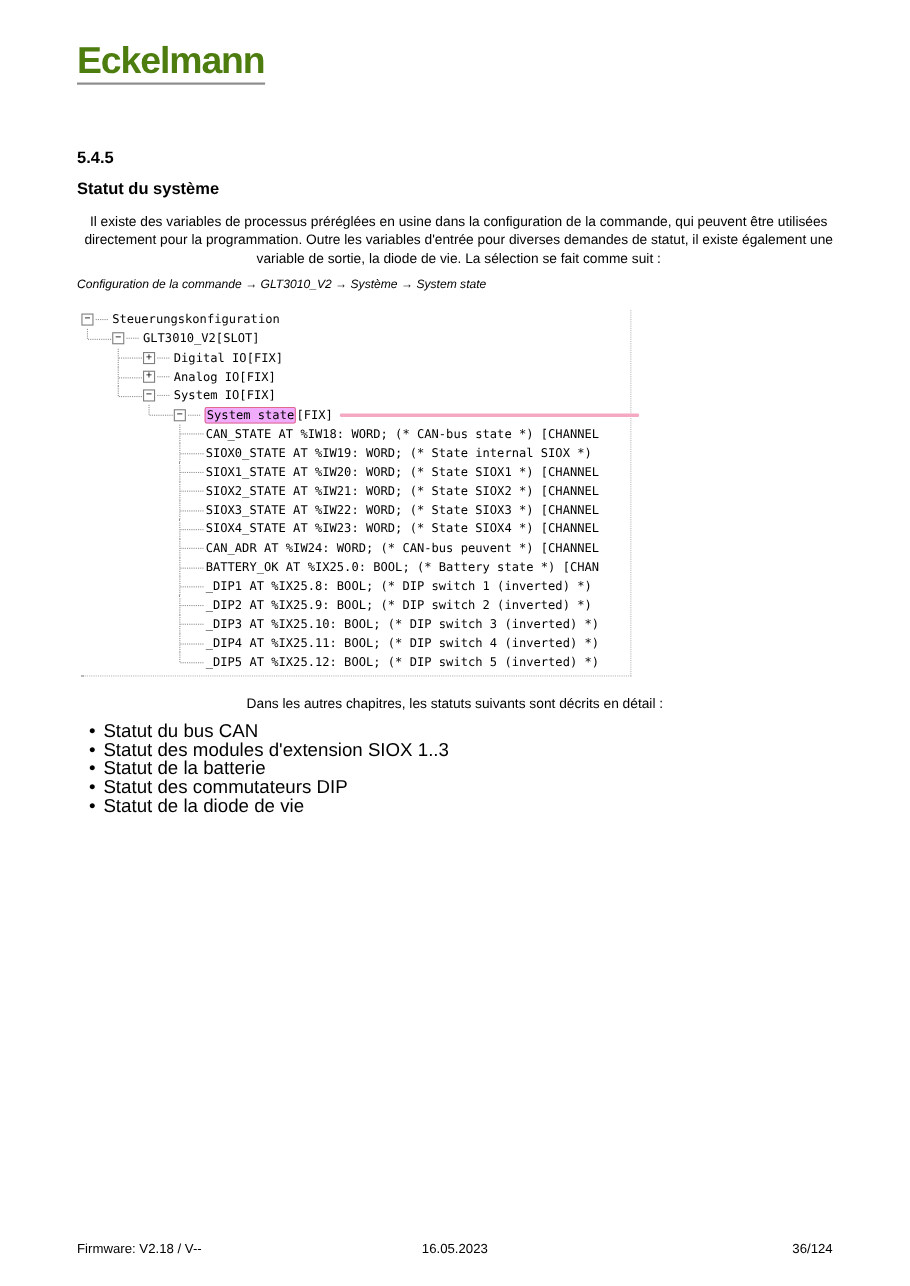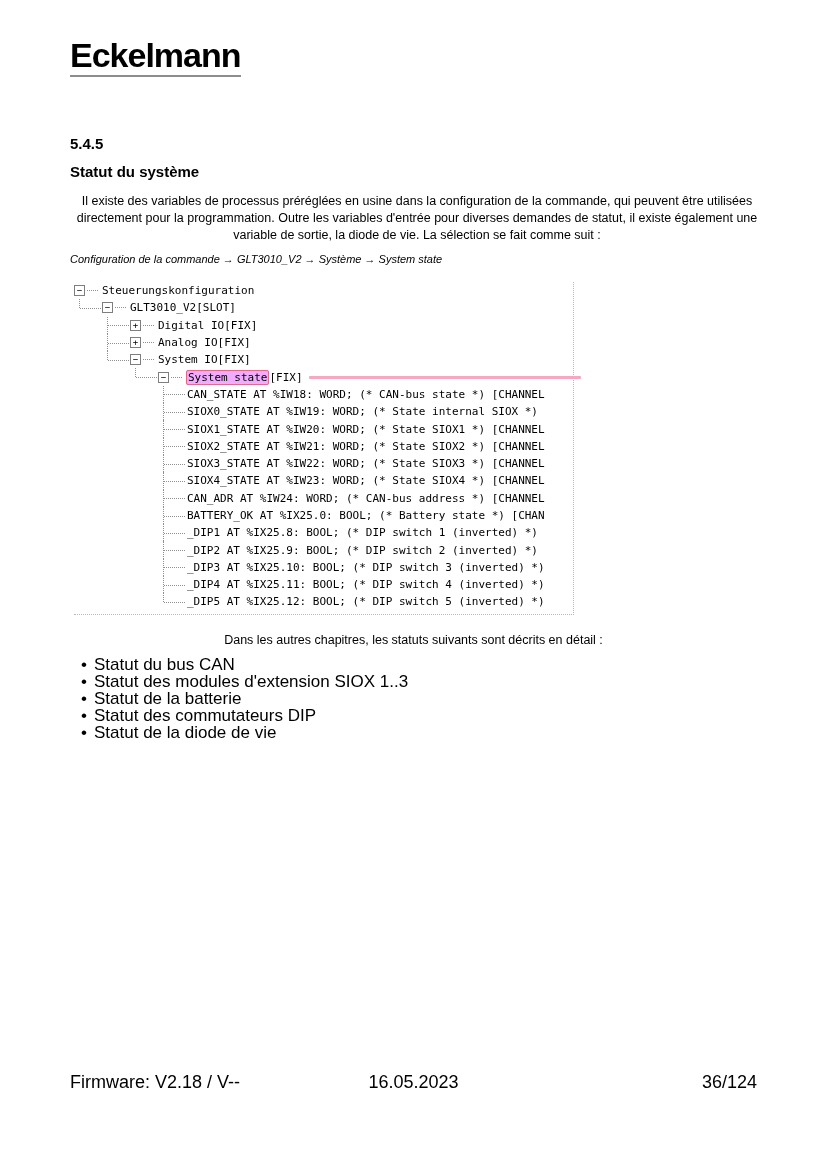--- a/index.html
+++ b/index.html
@@ -6,21 +6,21 @@
   * { margin:0; padding:0; box-sizing:border-box; }
   html,body { background:#ffffff; }
   body {
     width:827px; height:1169px; position:relative; overflow:hidden;
     font-family:"Liberation Sans", sans-serif; color:#000;
   }
   .content { padding:0 70px; }
 
   .logo {
     display:inline-block; margin:38px 0 0 70px;
-    font-size:34px; font-weight:bold; color:#000000; letter-spacing:-1px;
+    font-size:34px; font-weight:bold; color:#4d7c0f; letter-spacing:-1px;
     line-height:1.0; padding-bottom:3px; border-bottom:2px solid #8d8d8d;
   }
 
   .heading { margin-top:58px; font-size:15px; font-weight:bold; display:flex; gap:11px;flex-direction:column; }
   .para { margin-top:13px; font-size:12.5px; line-height:17px; width:694px;text-align:center; }
   .path { margin-top:9px; font-size:11px; font-style:italic; }
 
   .tree-wrap {
     margin-top:17px; margin-left:4px; width:500px;
     border-right:1px dotted #b8b8b8; border-bottom:1px dotted #b8b8b8;
@@ -41,22 +41,22 @@
   .tree-label { white-space:pre; margin-left:1px; }
   .hl { background:#f0abfc; border:1px solid #e06a8e; border-radius:2px; padding:0 1px; }
   .tail { flex:none; width:272px; height:3px; background:#f5a8c2; margin-left:6px; border-radius:1px; }
 
   .lead2 { margin-top:17px; width:auto; }
   .bullets { margin-top:7px; list-style:none; padding-left:11px; }
   .bullets li { font-size:17px; line-height:17px; }
   .bullets li::before { content:"\2022"; display:inline-block; width:13px; }
 
   .footer {
-    position:absolute; left:70px; right:70px; top:1072px;
-    display:grid; grid-template-columns:1fr auto 1fr; font-size:18px;
+    position:absolute; left:70px; right:70px; top:1128px;
+    display:grid; grid-template-columns:1fr auto 1fr; font-size:12px;
   }
   .f-center { justify-self:center; }
   .f-right { justify-self:end; }
 </style>
 </head>
 <body>
 
 <div>
 
   <div class="logo">Eckelmann</div>
@@ -190,21 +190,21 @@
             <span class="tree-label">SIOX4_STATE AT %IW23: WORD; (* State SIOX4 *) [CHANNEL</span>
           </div>
           <div class="tree-row">
             <span class="tcol"></span>
             <span class="tcol"></span>
             <span class="tcol"></span>
             <span class="tcol">
               <span class="v"></span>
               <span class="h"></span>
             </span>
-            <span class="tree-label">CAN_ADR AT %IW24: WORD; (* CAN-bus address *) [CHANNEL</span>
+            <span class="tree-label">CAN_ADR AT %IW24: WORD; (* CAN-bus peuvent *) [CHANNEL</span>
           </div>
           <div class="tree-row">
             <span class="tcol"></span>
             <span class="tcol"></span>
             <span class="tcol"></span>
             <span class="tcol">
               <span class="v"></span>
               <span class="h"></span>
             </span>
             <span class="tree-label">BATTERY_OK AT %IX25.0: BOOL; (* Battery state *) [CHAN</span>

